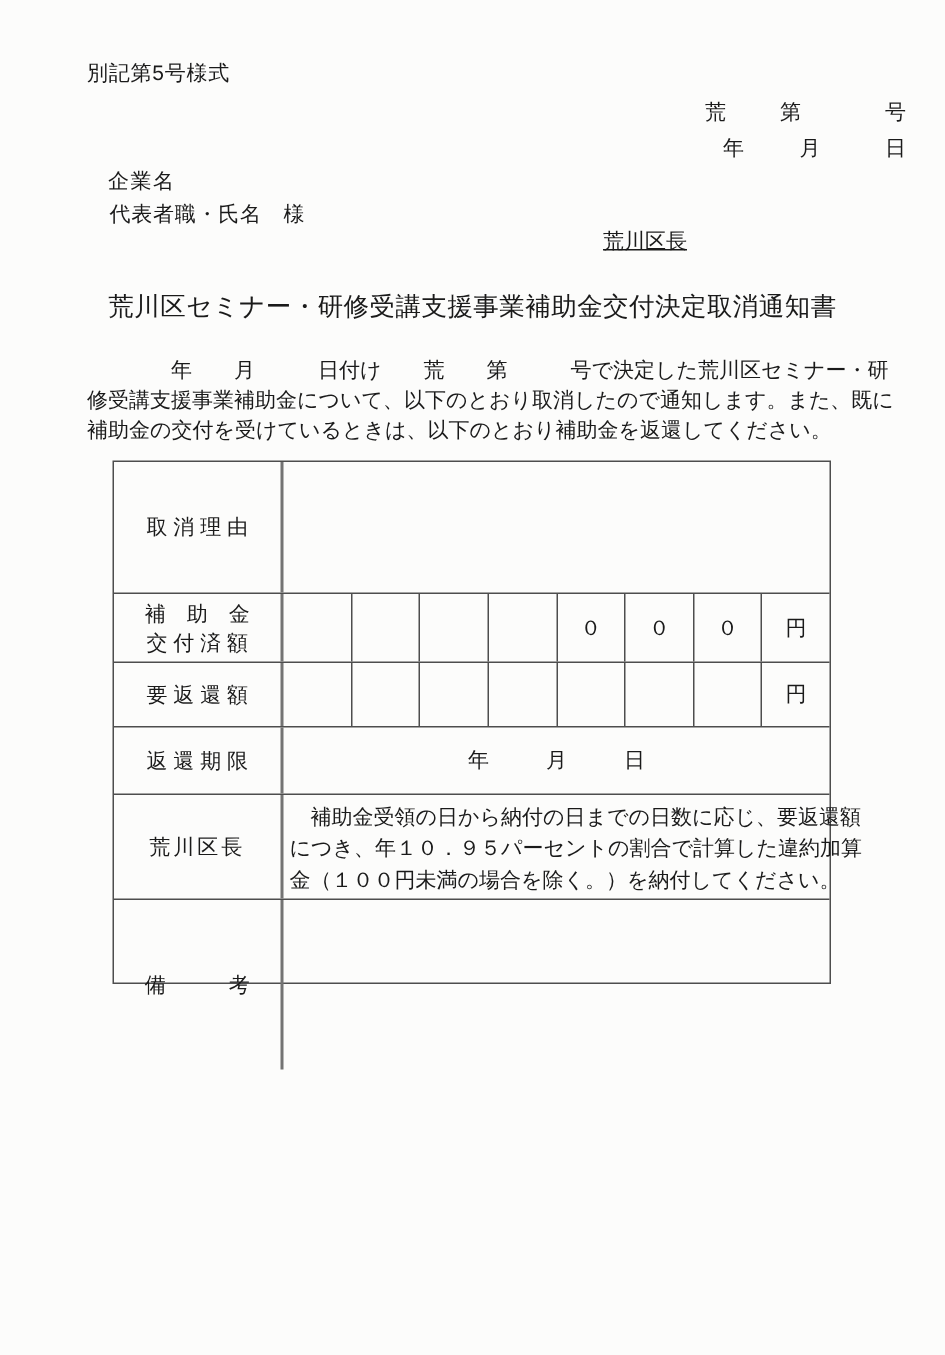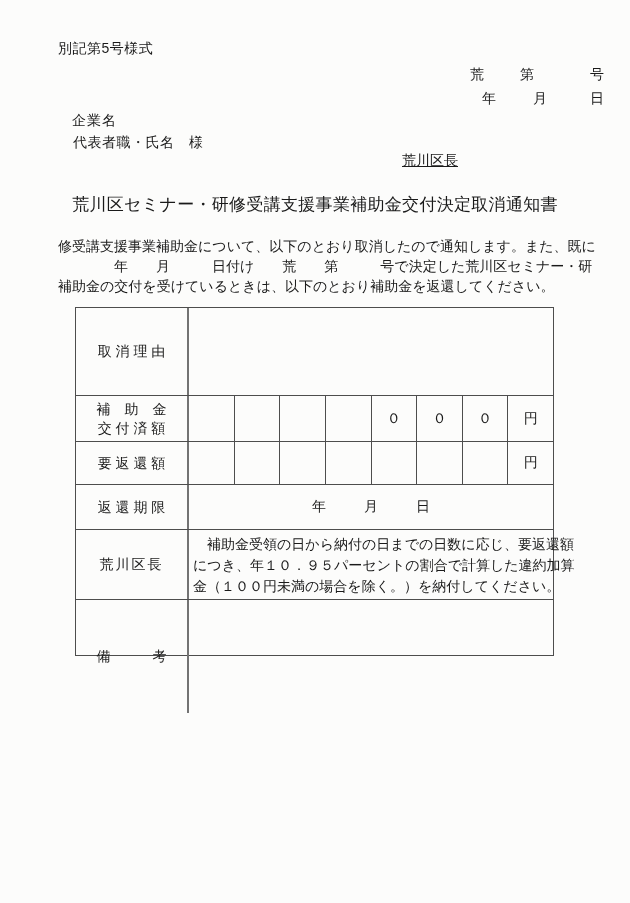--- a/index.html
+++ b/index.html
@@ -101,22 +101,22 @@
   <div class="abs t14 date-d">日</div>
 
   <div class="abs t14 addr-company">企業名</div>
   <div class="abs t14 addr-rep">代表者職・氏名　様</div>
 
   <div class="abs t14 sender">荒川区長</div>
 
   <div class="doc-title">荒川区セミナー・研修受講支援事業補助金交付決定取消通知書</div>
 
   <div class="body-par">
+    <div>　　　　年　　月　　　日付け　　荒　　第　　　号で決定した荒川区セミナー・研</div>
     <div>修受講支援事業補助金について、以下のとおり取消したので通知します。また、既に</div>
-    <div>　　　　年　　月　　　日付け　　荒　　第　　　号で決定した荒川区セミナー・研</div>
     <div>補助金の交付を受けているときは、以下のとおり補助金を返還してください。</div>
   </div>
 
   <div class="frm-table">
 
     <div class="frm-row row-reason">
       <div class="frm-label">取 消 理 由</div>
       <div class="frm-content"></div>
     </div>
 

